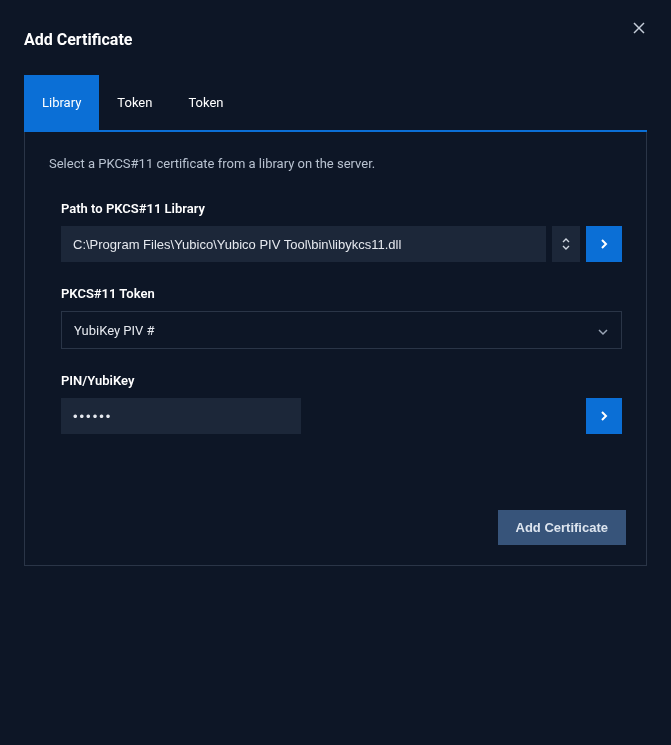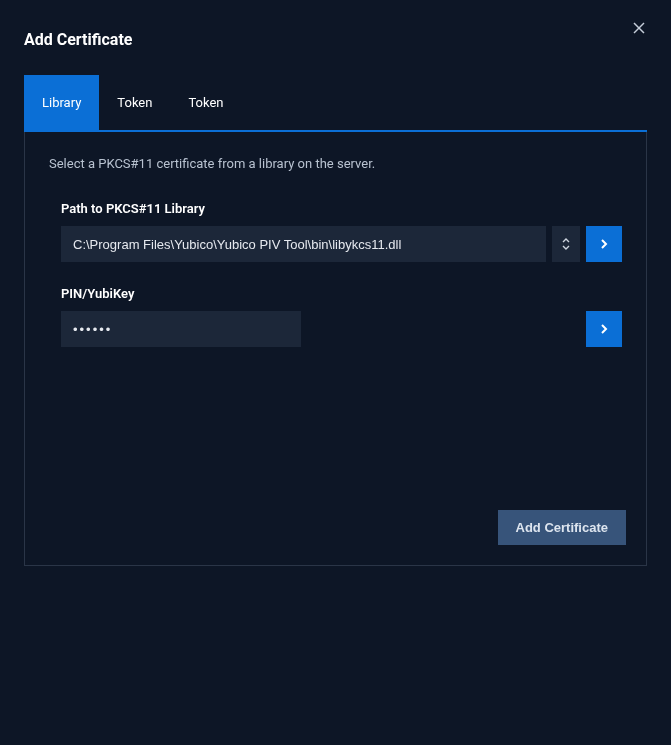--- a/index.html
+++ b/index.html
@@ -193,20 +193,31 @@
           </svg>
         </div>
         <div class="go-btn">
           <svg width="10" height="14" viewBox="0 0 10 14">
             <polyline points="3,3 7,7 3,11" fill="none" stroke="currentColor" stroke-width="2"></polyline>
           </svg>
         </div>
       </div>
     </div>
 
+    <div class="field-group">
+      <div class="field-label">PKCS#11 Token</div>
+      <div class="select-row">
+        <div class="select-value">YubiKey PIV #</div>
+        <div class="chevron">
+          <svg width="12" height="8" viewBox="0 0 12 8">
+            <polyline points="2,2 6,6 10,2" fill="none" stroke="currentColor" stroke-width="1.5"></polyline>
+          </svg>
+        </div>
+      </div>
+    </div>
 
     <div class="field-group">
       <div class="field-label">PIN/YubiKey</div>
       <div class="password-row">
         <input class="password-input" type="text" value="••••••" style="">
         <div class="go-btn">
           <svg width="10" height="14" viewBox="0 0 10 14">
             <polyline points="3,3 7,7 3,11" fill="none" stroke="currentColor" stroke-width="2"></polyline>
           </svg>
         </div>

